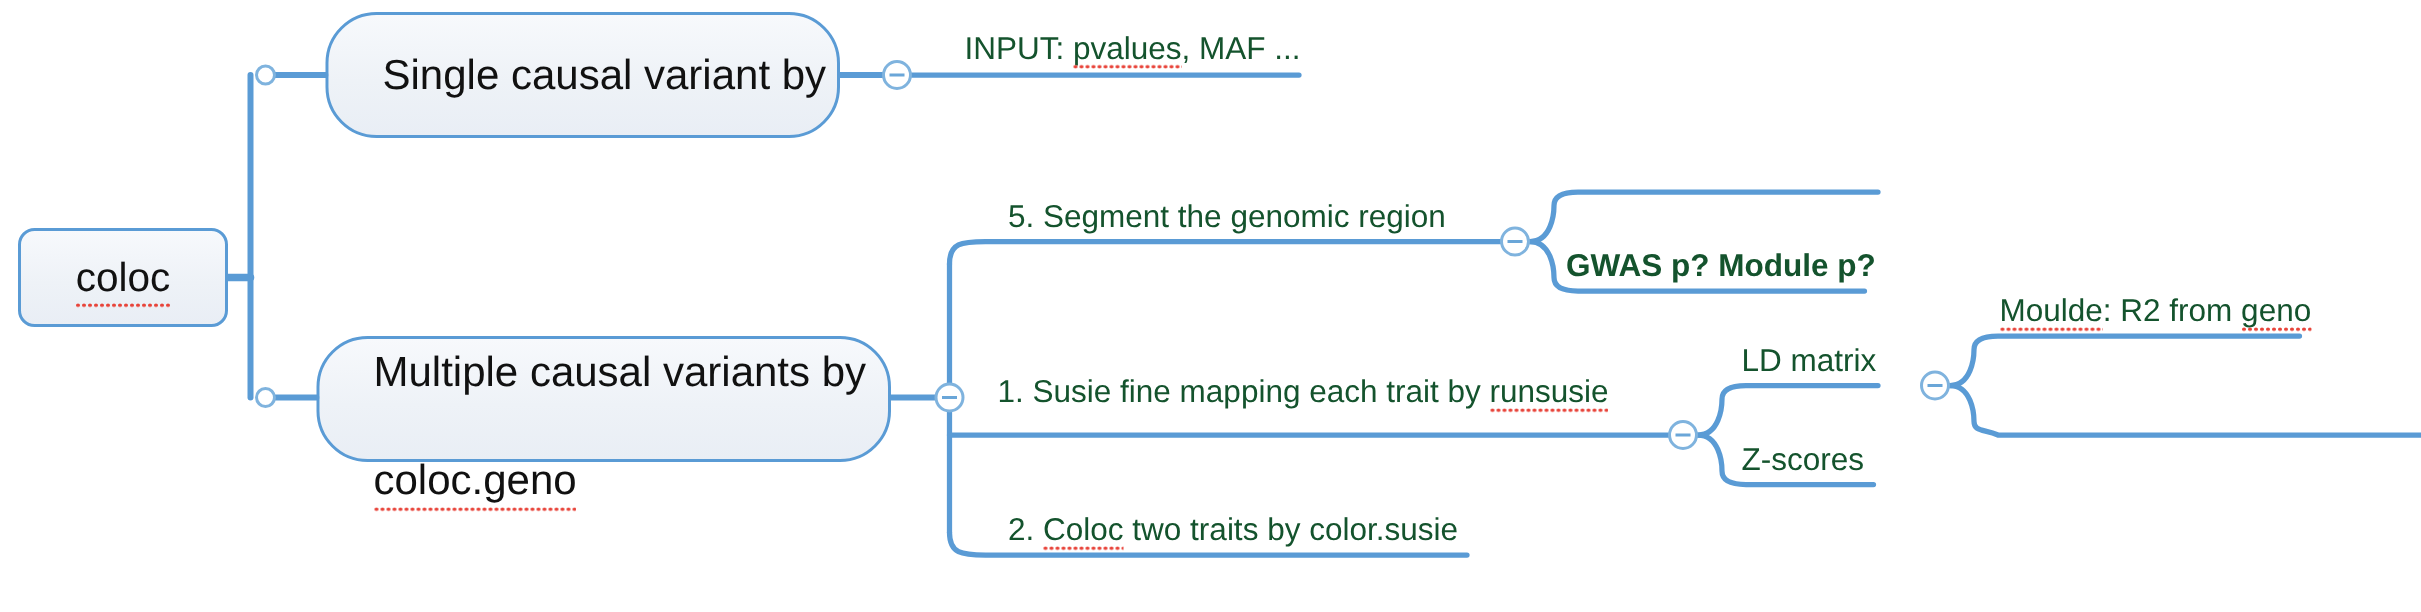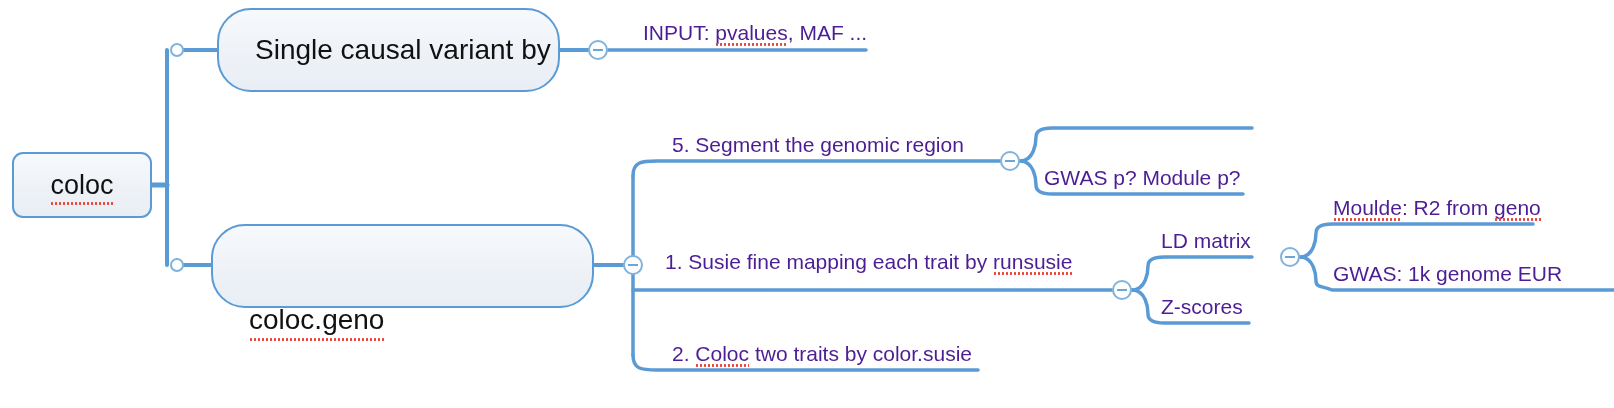--- a/index.html
+++ b/index.html
@@ -50,21 +50,21 @@
   .node.pill {
     border-radius: 34px;
     font-size: 28px;
     padding-left: 36px;
   }
 
   
   .leaf {
     position: absolute;
     box-sizing: border-box;
-    color: #4c1d95;
+    color: #14532d;
     font-size: 21px;
     line-height: 1;
     white-space: nowrap;
     z-index: 3;
     padding-bottom: 5px;
   }
 
   
   .sp {
     position: relative;
@@ -152,47 +152,46 @@
   </div>
 
   <div class="node pill" style="left:217px; top:8px; width:343px; height:84px;">
     <span>
       <span>Single causal variant by</span><br>
     </span>
   </div>
 
   <div class="node pill" style="left:211px; top:224px; width:383px; height:84px;">
     <span>
-      <br>
+      <span>Multiple causal variants by</span><br>
       <span class="sp">coloc.geno</span>
     </span>
   </div>
 
   <div class="leaf" style="left:643px; top:22px;">
     <span>INPUT: <span class="sp">pvalues</span>, MAF ...</span>
   </div>
 
   <div class="leaf" style="left:672px; top:134px;">5. Segment the genomic region</div>
 
 
-  <div class="leaf" style="left:1044px; top:167px;">GWAS p? Module p?</div>
+  <div class="leaf" style="left:1044px; top:167px;font-weight:bold;">GWAS p? Module p?</div>
 
   <div class="leaf" style="left:665px; top:251px;">
     <span>1. Susie fine mapping each trait by <span class="sp">runsusie</span></span>
   </div>
 
   <div class="leaf" style="left:1161px; top:230px;">LD matrix</div>
 
   <div class="leaf" style="left:1161px; top:296px;">Z-scores</div>
 
   <div class="leaf" style="left:1333px; top:197px;text-align:center;">
     <span><span class="sp">Moulde</span>: R2 from <span class="sp">geno</span></span>
   </div>
 
-  <div class="leaf" style="left:1333px; top:263px;">GWAS: 1k genome EUR</div>
 
   <div class="leaf" style="left:672px; top:343px;">
     <span>2. <span class="sp">Coloc</span> two traits by color.susie</span>
   </div>
 
   <div class="handle dot" style="left:170px; top:43px;"></div>
   <div class="handle dot" style="left:170px; top:258px;"></div>
 
   <div class="handle minus" style="left:588px; top:40px;"></div>
   <div class="handle minus" style="left:623px; top:255px;"></div>

